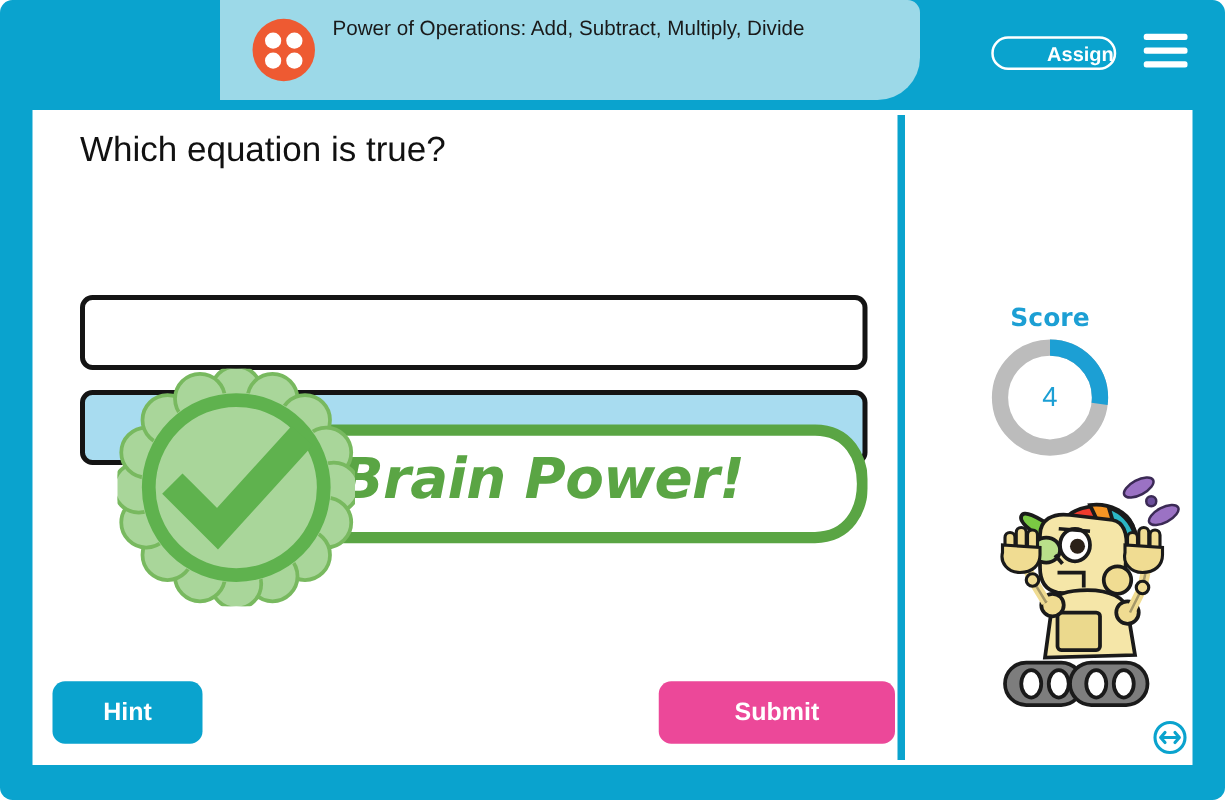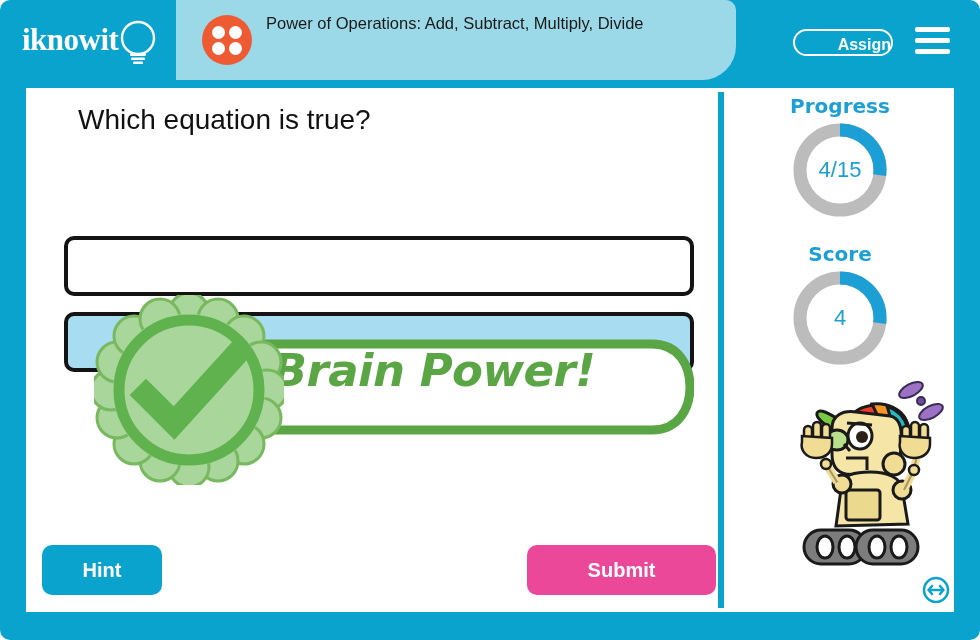--- a/index.html
+++ b/index.html
@@ -169,21 +169,20 @@
   }
 
   
   .question {
     position: absolute;
     left: 38px;
     top: 16px;
     font-size: 28px;
     color: #111111;
     font-weight: normal;
-    margin-left: 14px;
   }
 
   
   .answers {
     position: absolute;
     left: 38px;
     top: 148px;
     width: 630px;
   }
   .answer-option {
@@ -222,21 +221,21 @@
   .feedback-banner {
     position: absolute;
     left: 58px;
     top: 8px;
     width: 542px;
     height: 102px;
   }
   .feedback-text {
     position: absolute;
     left: 160px;
-    top: 16px;
+    top: 28px;
     width: 360px;
     text-align: center;
     font-family: "DejaVu Sans", sans-serif;
     font-size: 45px;
     font-weight: bold;
     font-style: italic;
     color: #5aa544;
     letter-spacing: -0.5px;
   }
   .feedback-badge {
@@ -334,29 +333,20 @@
     cursor: pointer;
   }
 </style>
 </head>
 <body>
 
 <div id="app">
 
   <div class="header">
 
-    <div class="logo">
-      <div class="logo-text">iknowit</div>
-      <svg class="logo-bulb" viewBox="0 0 48 48">
-        <circle cx="24" cy="20" r="16" fill="none" stroke="#ffffff" stroke-width="2.4"></circle>
-        <rect x="16" y="35" width="16" height="3" rx="1.2" fill="#ffffff"></rect>
-        <rect x="17" y="39.5" width="14" height="2.6" rx="1.2" fill="#ffffff"></rect>
-        <rect x="19" y="43.5" width="10" height="2.6" rx="1.2" fill="#ffffff"></rect>
-      </svg>
-    </div>
 
     <div class="title-band">
       <div class="title-icon">
         <span class="dot d1"></span>
         <span class="dot d2"></span>
         <span class="dot d3"></span>
         <span class="dot d4"></span>
       </div>
       <div class="title-text">Power of Operations: Add, Subtract, Multiply, Divide</div>
     </div>
@@ -417,30 +407,20 @@
           <circle cx="95" cy="95" r="70" fill="none" stroke="#5fb24e" stroke-width="11"></circle>
           <path d="M52 100 L80 128 L140 62" fill="none" stroke="#5fb24e" stroke-width="23" stroke-linecap="square" stroke-linejoin="miter"></path>
         </svg>
       </div>
 
       <button class="btn btn-hint">Hint</button>
       <button class="btn btn-submit">Submit</button>
 
       <div class="sidebar">
 
-        <div class="meter meter-progress">
-          <div class="meter-title">Progress</div>
-          <div class="meter-ring">
-            <svg viewBox="0 0 100 100" width="100" height="100">
-              <circle cx="50" cy="50" r="40" fill="none" stroke="#bcbcbc" stroke-width="13"></circle>
-              <circle cx="50" cy="50" r="40" fill="none" stroke="#1c9fd4" stroke-width="13" stroke-dasharray="67.9 251.3" transform="rotate(-90 50 50)"></circle>
-            </svg>
-            <div class="meter-value">4/15</div>
-          </div>
-        </div>
 
         <div class="meter meter-score">
           <div class="meter-title">Score</div>
           <div class="meter-ring">
             <svg viewBox="0 0 100 100" width="100" height="100">
               <circle cx="50" cy="50" r="40" fill="none" stroke="#bcbcbc" stroke-width="13"></circle>
               <circle cx="50" cy="50" r="40" fill="none" stroke="#1c9fd4" stroke-width="13" stroke-dasharray="67.9 251.3" transform="rotate(-90 50 50)"></circle>
             </svg>
             <div class="meter-value">4</div>
           </div>

